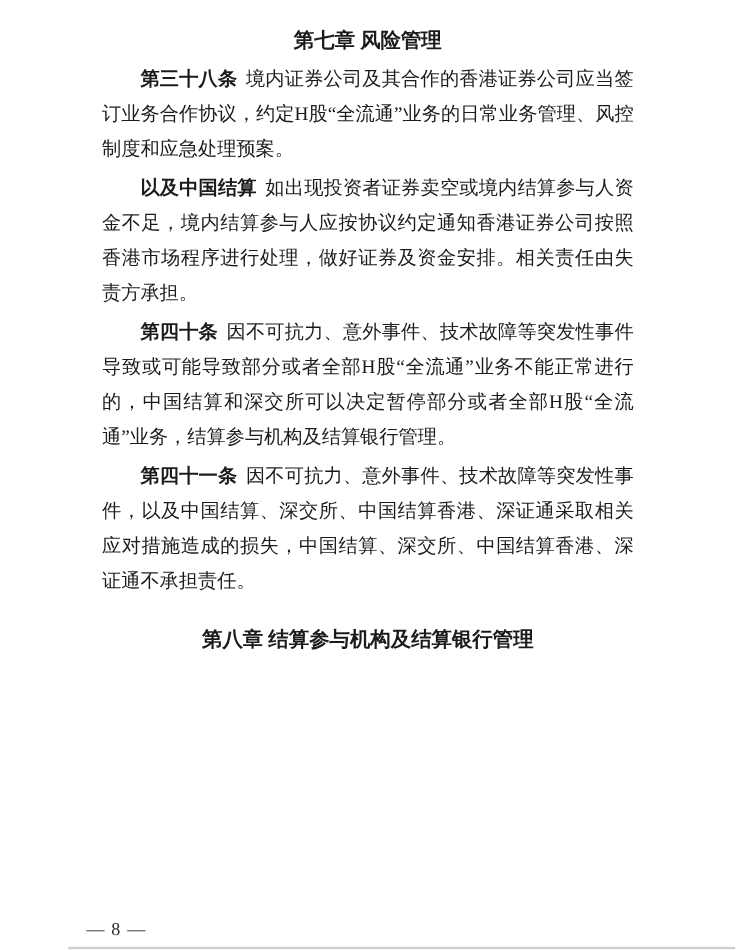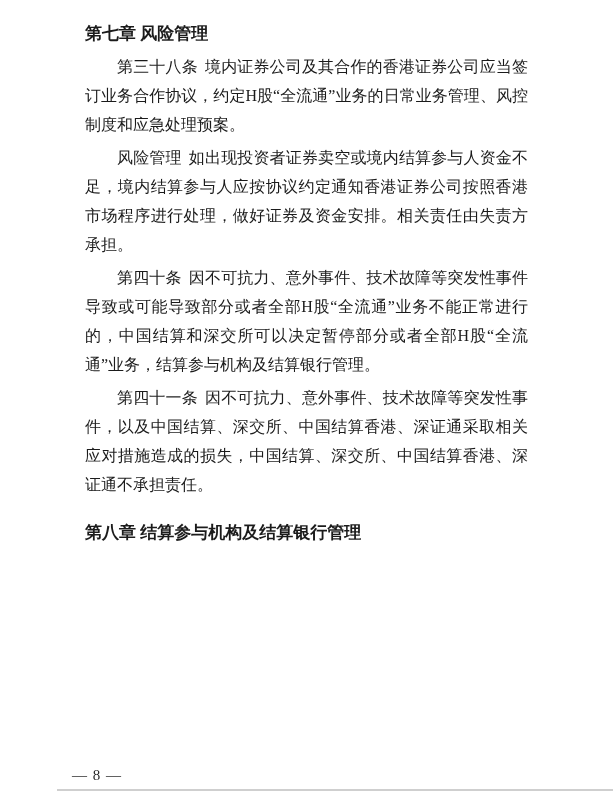--- a/index.html
+++ b/index.html
@@ -20,38 +20,38 @@
   .content {
     position: absolute;
     left: 85px;
     top: 19px;
     width: 443px;
   }
   .chapter-heading {
     font-size: 17px;
     line-height: 29px;
     font-weight: bold;
-    text-align: left;
+    text-align: center;
     margin: 0 0 4px 0;
     white-space: nowrap;
   }
   .chapter-heading.second {
     margin-top: 19px;
     margin-bottom: 0;
   }
   .article {
     font-size: 16px;
     line-height: 29px;
     text-align: justify;
     text-indent: 2em;
     margin: 0 0 4px 0;
     word-break: break-all;
   }
   .article .num {
-    font-weight: normal;
+    font-weight: bold;
     margin-right: 0.45em;
   }
   .footer {
     position: absolute;
     left: 72px;
     top: 766px;
     font-size: 15px;
     line-height: 18px;
     color: #2a2a2a;
     letter-spacing: 1px;
@@ -68,21 +68,21 @@
 </head>
 <body>
 
 <div class="page">
   <div class="content">
 
     <h2 class="chapter-heading">第七章 风险管理</h2>
 
     <p class="article"><span class="num">第三十八条</span><span>境内证券公司及其合作的香港证券公司应当签订业务合作协议，约定H股“全流通”业务的日常业务管理、风控制度和应急处理预案。</span></p>
 
-    <p class="article"><span class="num">风险管理</span><span>如出现投资者证券卖空或境内结算参与人资金不足，境内结算参与人应按协议约定通知香港证券公司按照香港市场程序进行处理，做好证券及资金安排。相关责任由失责方承担。</span></p>
+    <p class="article"><span class="num">以及中国结算</span><span>如出现投资者证券卖空或境内结算参与人资金不足，境内结算参与人应按协议约定通知香港证券公司按照香港市场程序进行处理，做好证券及资金安排。相关责任由失责方承担。</span></p>
 
     <p class="article"><span class="num">第四十条</span><span>因不可抗力、意外事件、技术故障等突发性事件导致或可能导致部分或者全部H股“全流通”业务不能正常进行的，中国结算和深交所可以决定暂停部分或者全部H股“全流通”业务，结算参与机构及结算银行管理。</span></p>
 
     <p class="article"><span class="num">第四十一条</span><span>因不可抗力、意外事件、技术故障等突发性事件，以及中国结算、深交所、中国结算香港、深证通采取相关应对措施造成的损失，中国结算、深交所、中国结算香港、深证通不承担责任。</span></p>
 
     <h2 class="chapter-heading second">第八章 结算参与机构及结算银行管理</h2>
 
 
 
   </div>

